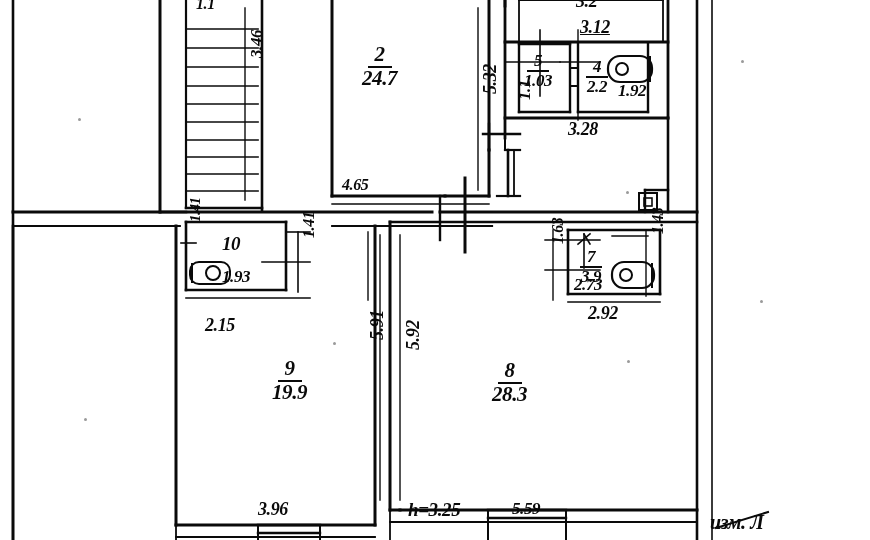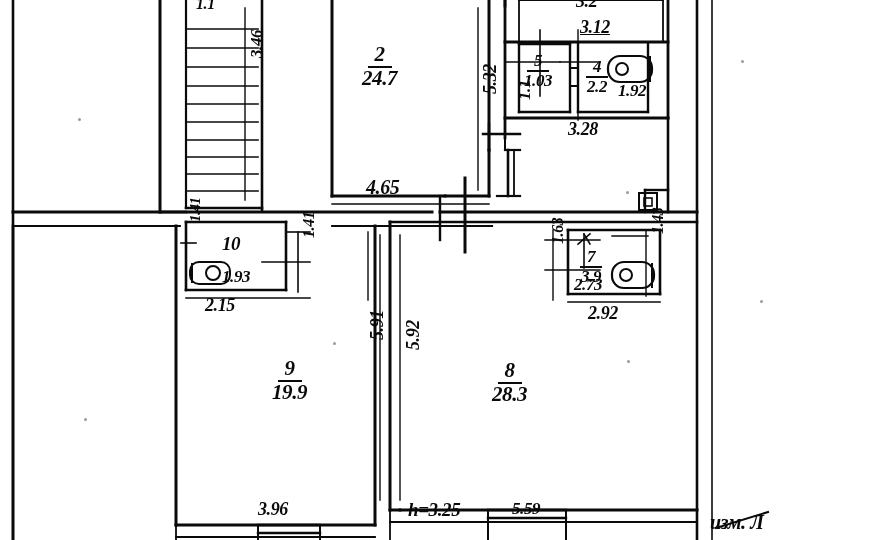--- a/index.html
+++ b/index.html
@@ -217,35 +217,35 @@
     <span class="area">19.9</span>
   </div>
 
   <div class="lbl" style="left:222px;top:234px;font-size:19px;">10</div>
   <div class="lbl" style="left:222px;top:268px;font-size:17px;">1.93</div>
 
   <div class="lbl" style="left:196px;top:-4px;font-size:16px;">1.1</div>
 
   <div class="lbl rot90" style="left:248px;top:58px;font-size:17px;">3.46</div>
 
-  <div class="lbl" style="left:366px;top:177px;font-size:20px;">4.65</div>
+  <div class="lbl" style="left:342px;top:177px;font-size:16px;">4.65</div>
 
   <div class="lbl rot90" style="left:481px;top:94px;font-size:18px;">5.32</div>
 
   <div class="lbl" style="left:576px;top:-8px;font-size:18px;">3.2</div>
 
   <div class="lbl" style="left:580px;top:18px;font-size:18px;text-decoration:underline;">3.12</div>
 
   <div class="lbl" style="left:568px;top:120px;font-size:18px;">3.28</div>
 
   <div class="lbl" style="left:618px;top:82px;font-size:17px;">1.92</div>
 
   <div class="lbl rot90" style="left:516px;top:100px;font-size:17px;">1.1</div>
 
-  <div class="lbl" style="left:205px;top:296px;font-size:18px;">2.15</div>
+  <div class="lbl" style="left:205px;top:316px;font-size:18px;">2.15</div>
 
   <div class="lbl rot90" style="left:301px;top:238px;font-size:16px;">1.41</div>
 
   <div class="lbl rot90" style="left:188px;top:222px;font-size:15px;">1.41</div>
 
   <div class="lbl rot90" style="left:368px;top:340px;font-size:18px;">5.91</div>
 
   <div class="lbl" style="left:258px;top:500px;font-size:18px;">3.96</div>
 
   <div class="lbl rot90" style="left:404px;top:350px;font-size:18px;">5.92</div>

